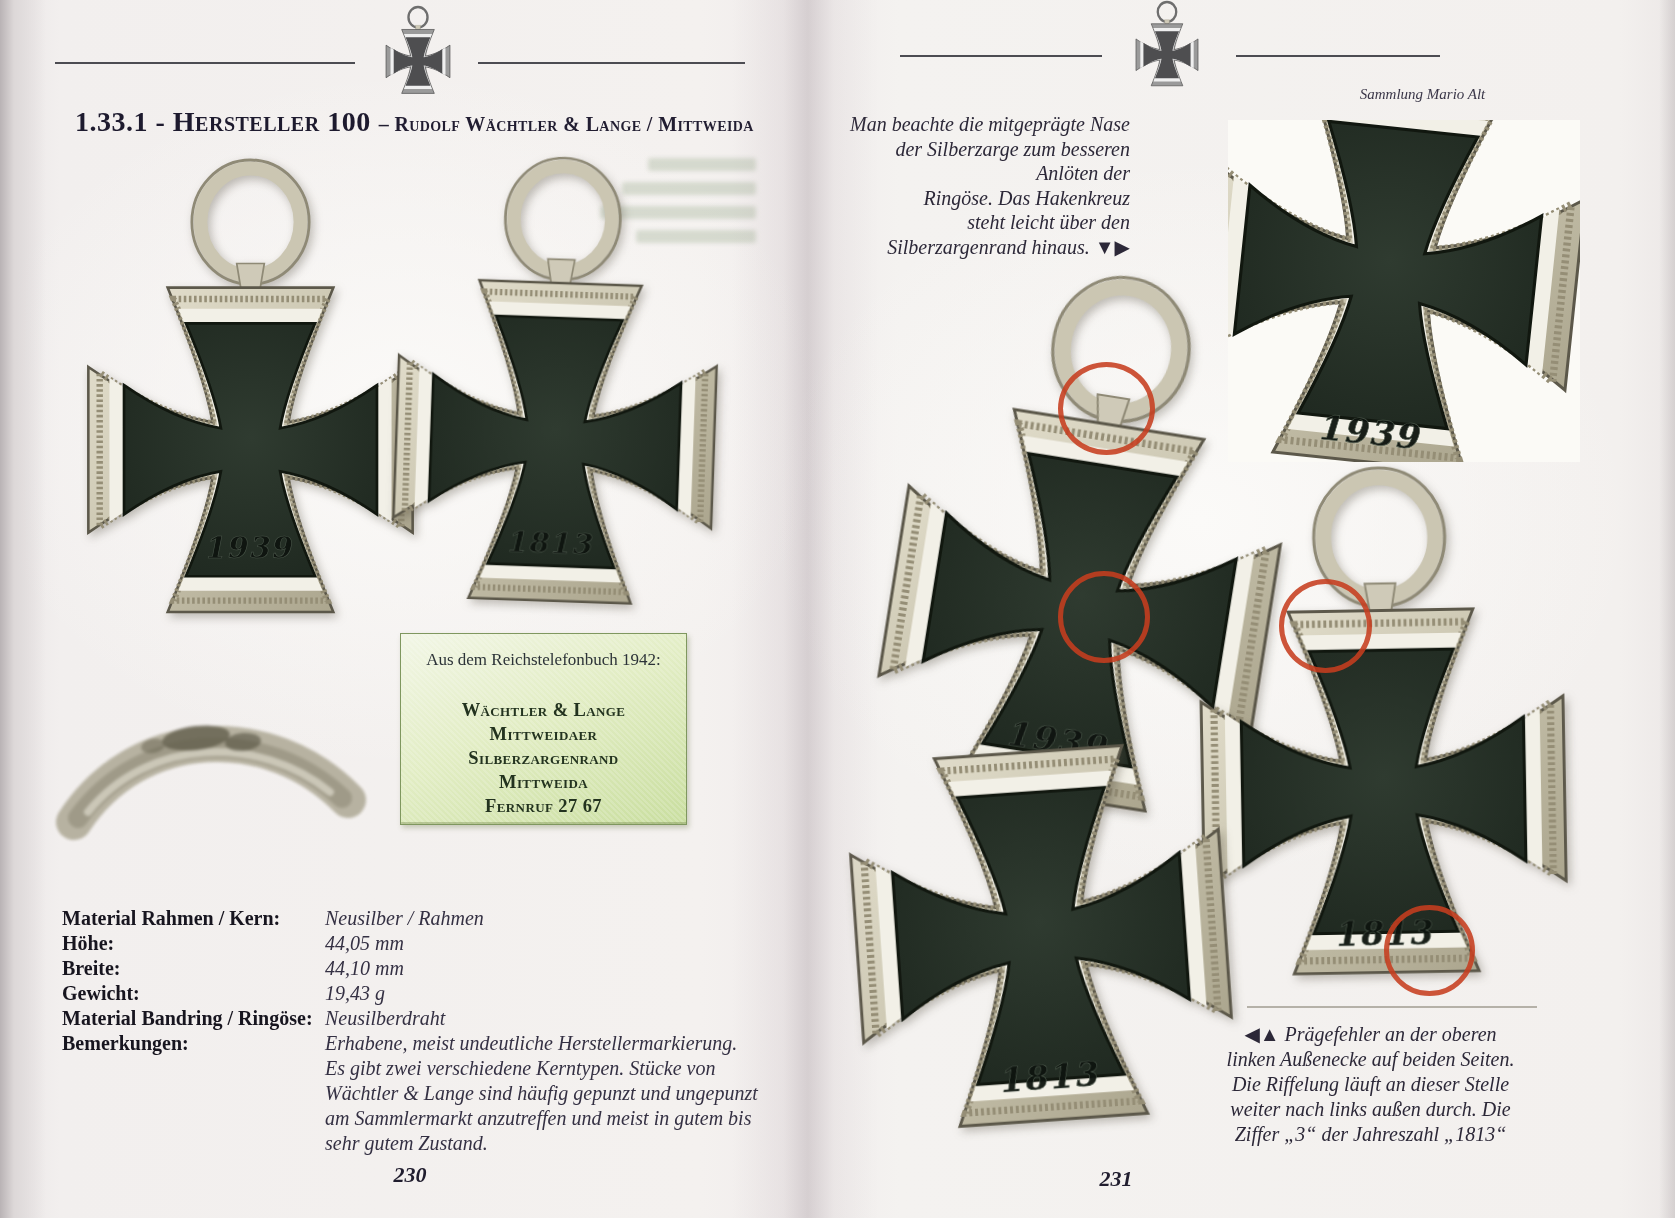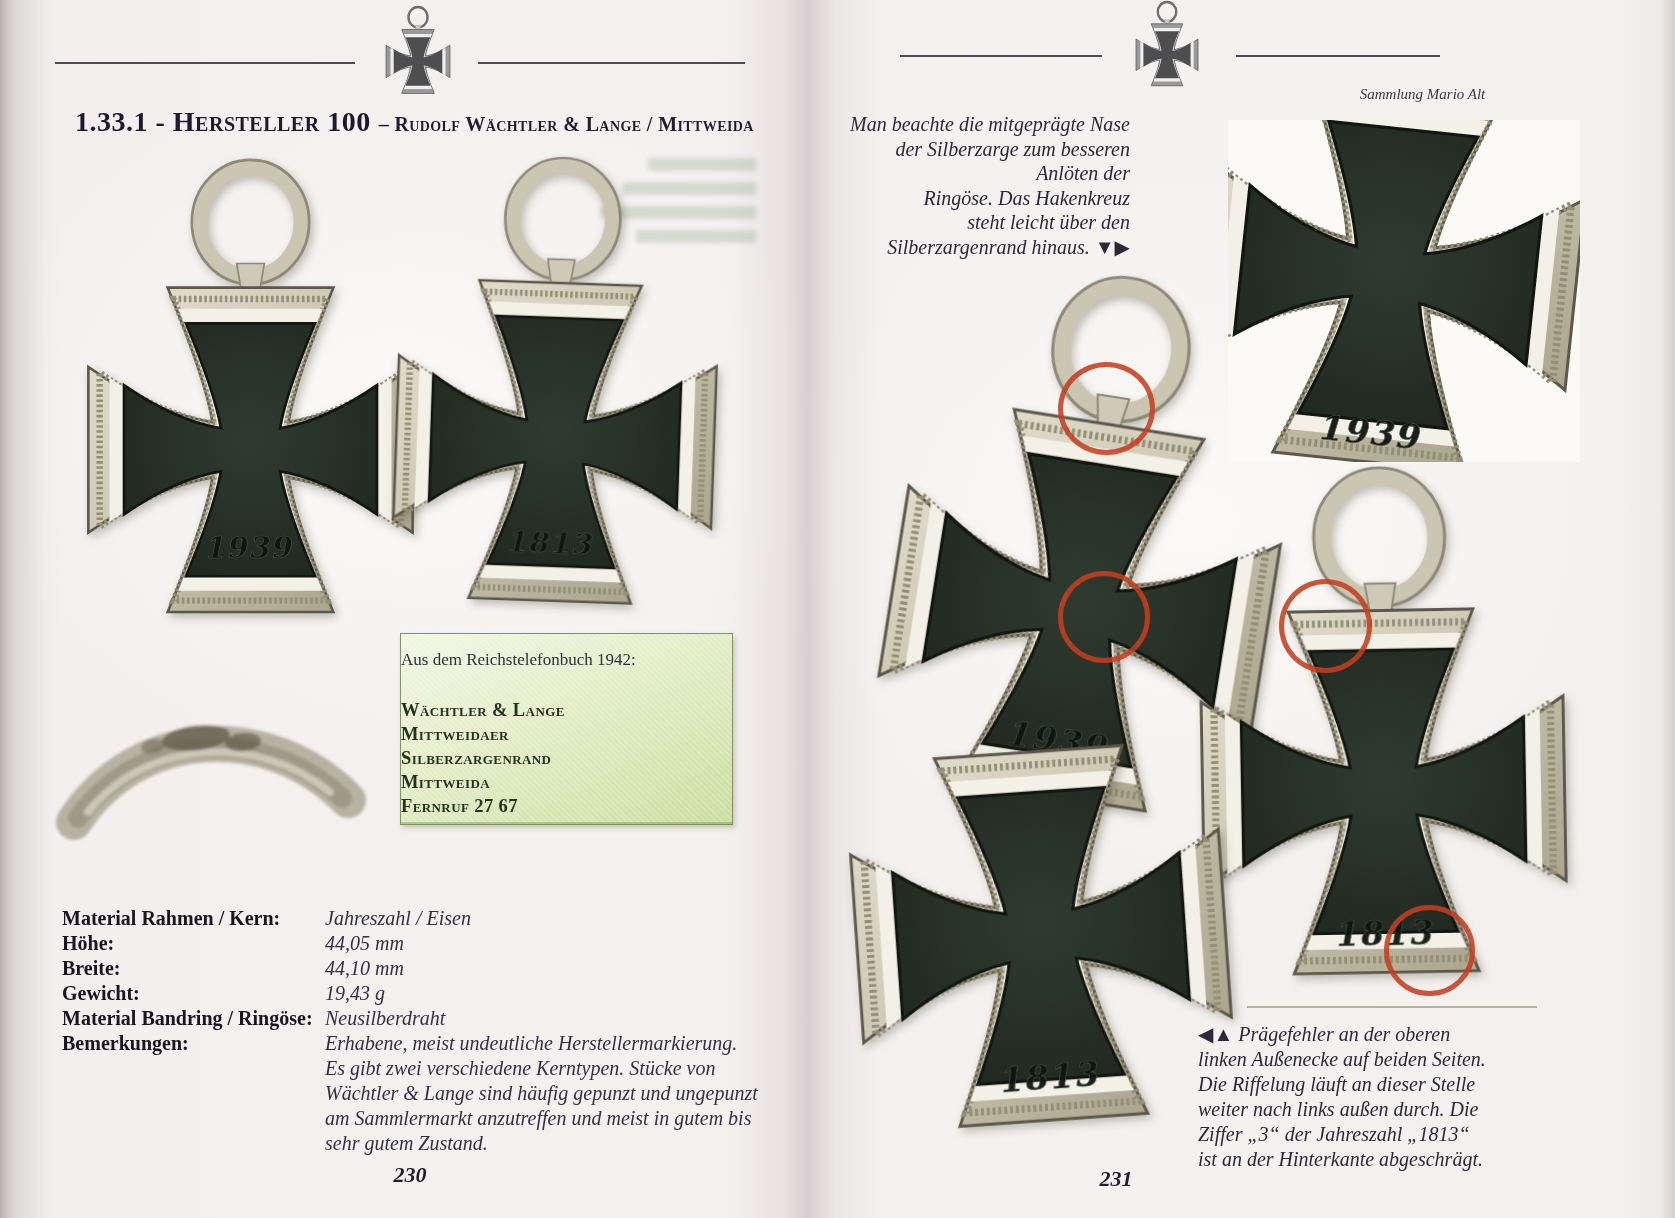--- a/index.html
+++ b/index.html
@@ -20,39 +20,39 @@
   
   .rule{height:2px;background:#4c4c52;}
   
   .ghost{background:rgba(142,162,128,.30);filter:blur(2.2px);border-radius:3px;}
   
   .title-line{white-space:nowrap;}
   .title-main{font-size:28px;font-weight:bold;font-variant:small-caps;letter-spacing:.5px;color:#1d1a2e;}
   .title-sub{font-size:20px;font-weight:bold;font-variant:small-caps;letter-spacing:.4px;color:#211d31;margin-left:8px;}
   
   .greenbox{
-    width:333px;height:192px;box-sizing:border-box;border:1px solid #7f975f;
+    width:287px;height:192px;box-sizing:border-box;border:1px solid #7f975f;
     background:
       repeating-linear-gradient(45deg, rgba(255,255,255,.16) 0 2px, rgba(255,255,255,0) 2px 4px),
       linear-gradient(155deg,#f2f6e6 0%,#e2edc4 45%,#c9de9f 100%);
     box-shadow:2px 3px 5px rgba(96,110,60,.30), inset 0 -2px 0 rgba(110,130,70,.35);
-    text-align:left;
+    text-align:center;
   }
   .greenbox .gb-head{font-size:17px;color:#2c3338;margin-top:16px;}
   .greenbox .gb-line{font-size:18.5px;font-weight:bold;font-variant:small-caps;letter-spacing:.4px;color:#23331f;line-height:24px;}
   .gb-lines{margin-top:28px;}
   
   .specs{width:700px;font-size:20px;margin-top:48px;}
   .spec-row{display:flex;line-height:25px;}
   .spec-label{width:263px;font-weight:bold;color:#17151f;flex:none;}
   .spec-value{font-style:italic;color:#343043;width:437px;}
   
   .note{font-style:italic;font-size:20px;color:#2c2838;}
   .note-right{text-align:right;line-height:24.5px;}
-  .note-left{line-height:25px;}
+  .note-left{line-height:25px;text-align:center;}
   .credit{font-style:italic;font-size:15px;color:#3a3648;text-align:center;}
   .pageno{font-size:22px;font-weight:bold;font-style:italic;text-align:center;color:#201d2e;}
   
   svg.cross{position:absolute;overflow:visible;filter:drop-shadow(3px 4px 5px rgba(80,75,60,.35));}
   .ring{fill:none;stroke:#cbc6b2;stroke-width:8;}
   .ring2{fill:none;stroke:#8f8a76;stroke-width:1.6;}
   .nub{fill:#cfcab8;stroke:#8f8a76;stroke-width:1;}
   .c-outer{fill:url(#gSil);stroke:#5c584a;stroke-width:1.5;}
   .c-rib{fill:none;stroke:#958e76;stroke-width:4;stroke-dasharray:1.6 1.6;}
   .c-white{fill:#f2f0e7;}
@@ -164,21 +164,21 @@
       <div class="gb-line">Mittweidaer</div>
       <div class="gb-line">Silberzargenrand</div>
       <div class="gb-line">Mittweida</div>
       <div class="gb-line">Fernruf 27 67</div>
     </div>
   </div>
 
   <div class="abs specs" style="left:62px;top:858px">
     <div class="spec-row">
       <div class="spec-label">Material Rahmen / Kern:</div>
-      <div class="spec-value">Jahreszahl / Eisen</div>
+      <div class="spec-value">Neusilber / Rahmen</div>
     </div>
     <div class="spec-row">
       <div class="spec-label">Höhe:</div>
       <div class="spec-value">44,05 mm</div>
     </div>
     <div class="spec-row">
       <div class="spec-label">Breite:</div>
       <div class="spec-value">44,10 mm</div>
     </div>
     <div class="spec-row">
@@ -258,21 +258,20 @@
   <div class="abs circle" style="left:1384px;top:905px;width:91px;height:91px"></div>
 
   <div class="abs photoline" style="left:1247px;top:1006px;width:290px;height:2px"></div>
 
   <div class="abs note note-left" style="left:1198px;top:1022px;width:345px">
     <div>◀▲ Prägefehler an der oberen</div>
     <div>linken Außenecke auf beiden Seiten.</div>
     <div>Die  Riffelung läuft an dieser Stelle</div>
     <div>weiter nach links außen durch. Die</div>
     <div>Ziffer „3“ der Jahreszahl „1813“</div>
-    <div>ist an der Hinterkante abgeschrägt.</div>
   </div>
 
   <div class="abs pageno" style="left:1056px;top:1166px;width:120px">231</div>
 
   <div class="abs edge-left"></div>
   <div class="abs gutter"></div>
   <div class="abs edge-right"></div>
 
 </div>
 

